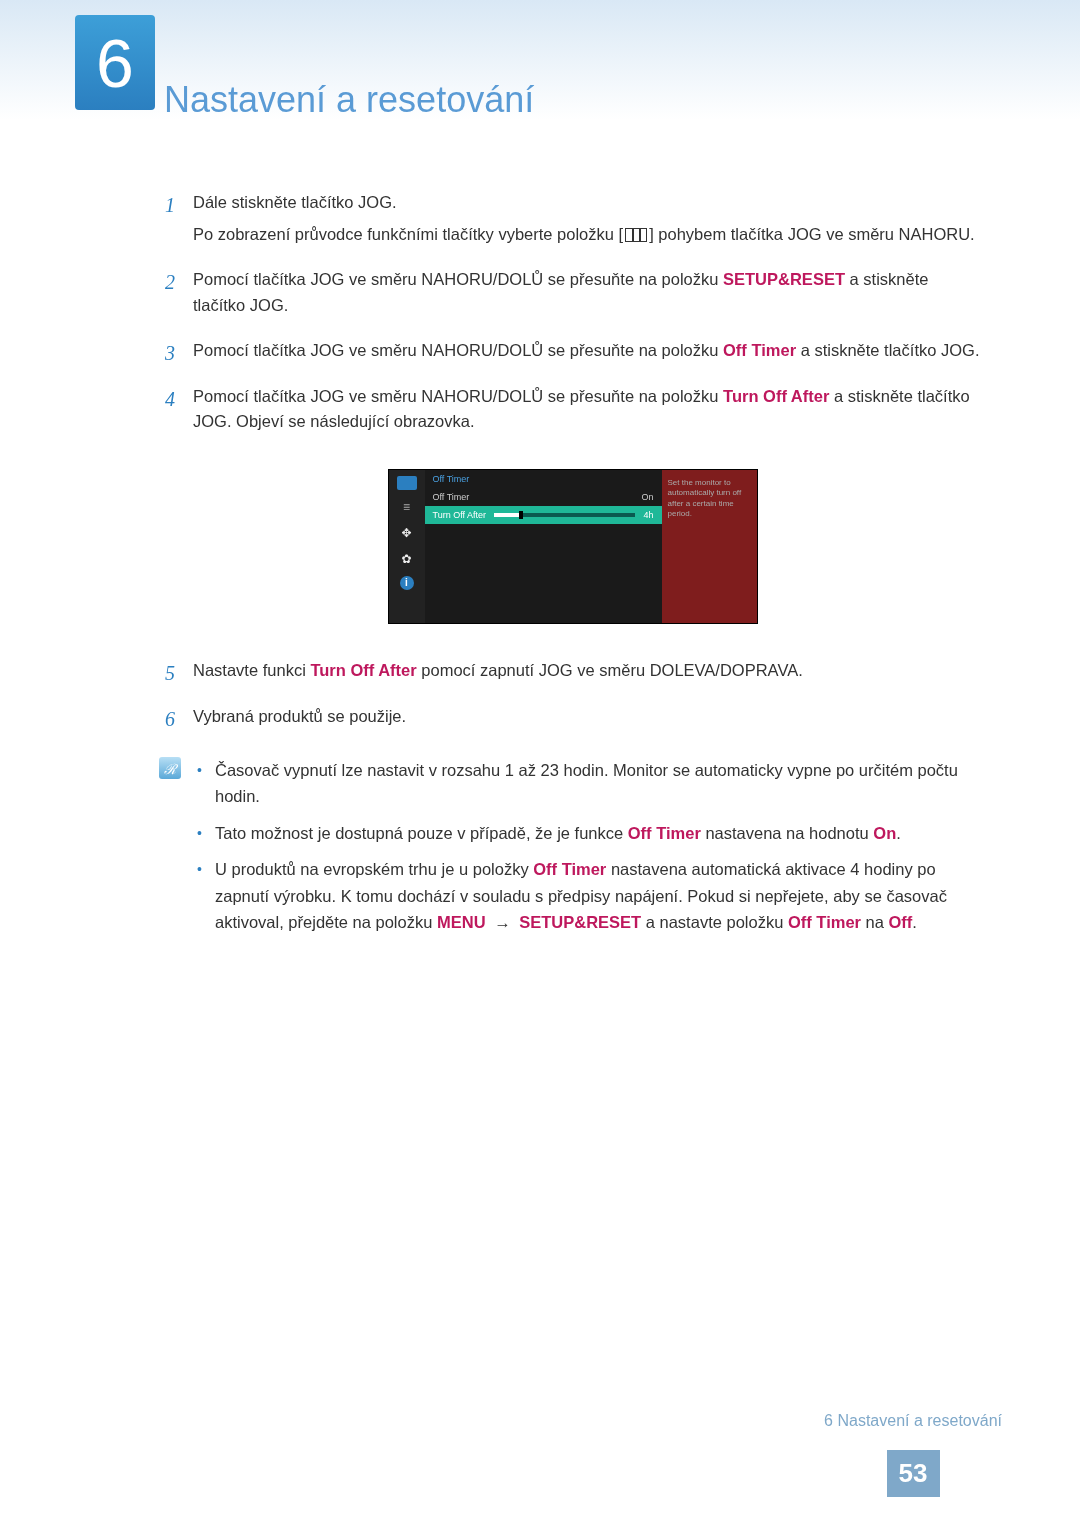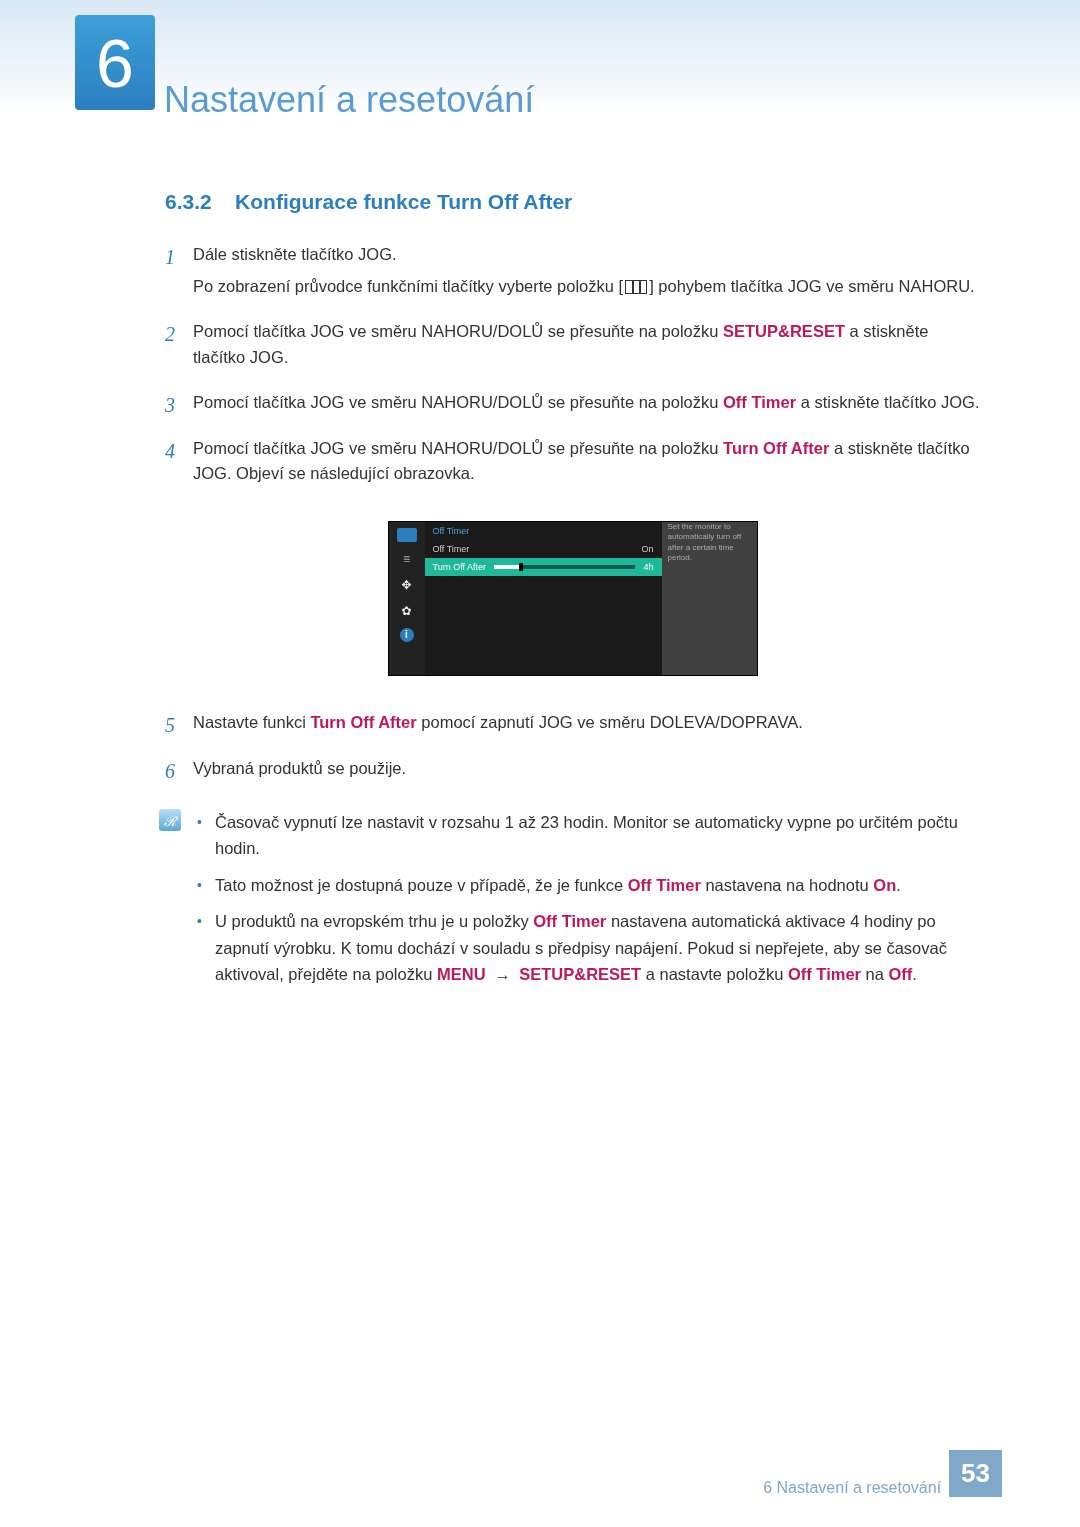--- a/index.html
+++ b/index.html
@@ -185,22 +185,22 @@
   .osd-slider-knob {
     position: absolute;
     left: 18%;
     top: -2px;
     width: 4px;
     height: 8px;
     background: #000;
   }
   .osd-right {
     width: 95px;
-    background: #404040;
-    padding: 0 6px;
+    background: #7f1d1d;
+    padding: 8px 6px;
     font-size: 8px;
     line-height: 1.3;
     color: #aaa;
   }
 
   
   .note-block {
     display: flex;
     margin-top: 22px;
     margin-left: -6px;
@@ -239,22 +239,23 @@
     font-size: 14px;
     top: 2px;
   }
 
   
   .footer {
     position: absolute;
     bottom: 30px;
     right: 78px;
     display: flex;
-    align-items: flex-end;
-    gap: 8px;
+    align-items: center;
+    gap: 20px;
+    flex-direction: column;
   }
   .footer-text {
     color: #7fa8c9;
     font-size: 16px;
   }
   .footer-num {
     background: #7fa8c9;
     color: #fff;
     font-size: 26px;
     font-weight: bold;
@@ -269,25 +270,20 @@
 
   <div class="header-area">
     <div class="header-left-block">
       <span class="chapter-num">6</span>
     </div>
     <div class="chapter-title">Nastavení a resetování</div>
   </div>
 
   <div class="content">
 
-    <div class="section-heading">
-      <span>6.3.2</span>
-      &nbsp;&nbsp;
-      <span>Konfigurace funkce Turn Off After</span>
-    </div>
 
     <ol class="step-list">
 
       <li class="step">
         <span class="step-num">1</span>
         <div class="step-body">
           <p>Dále stiskněte tlačítko JOG.</p>
           <p>
             <span>Po zobrazení průvodce funkčními tlačítky vyberte položku [</span><span class="menu-icon"></span><span>] pohybem tlačítka JOG ve směru NAHORU.</span>
           </p>

